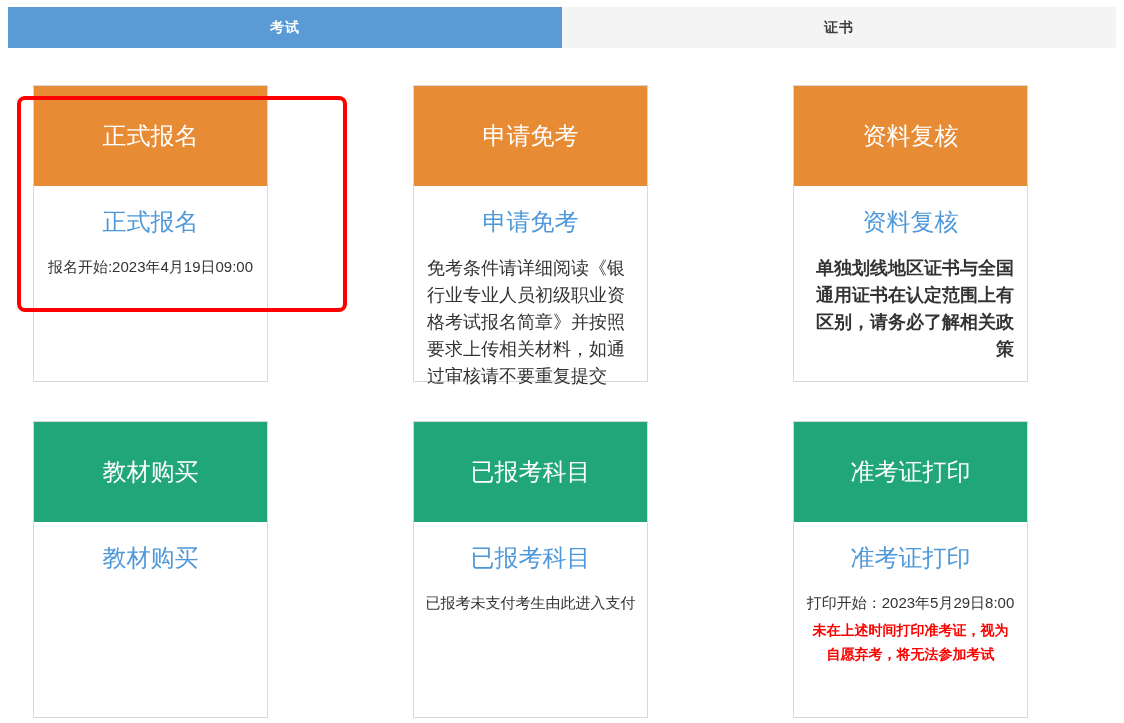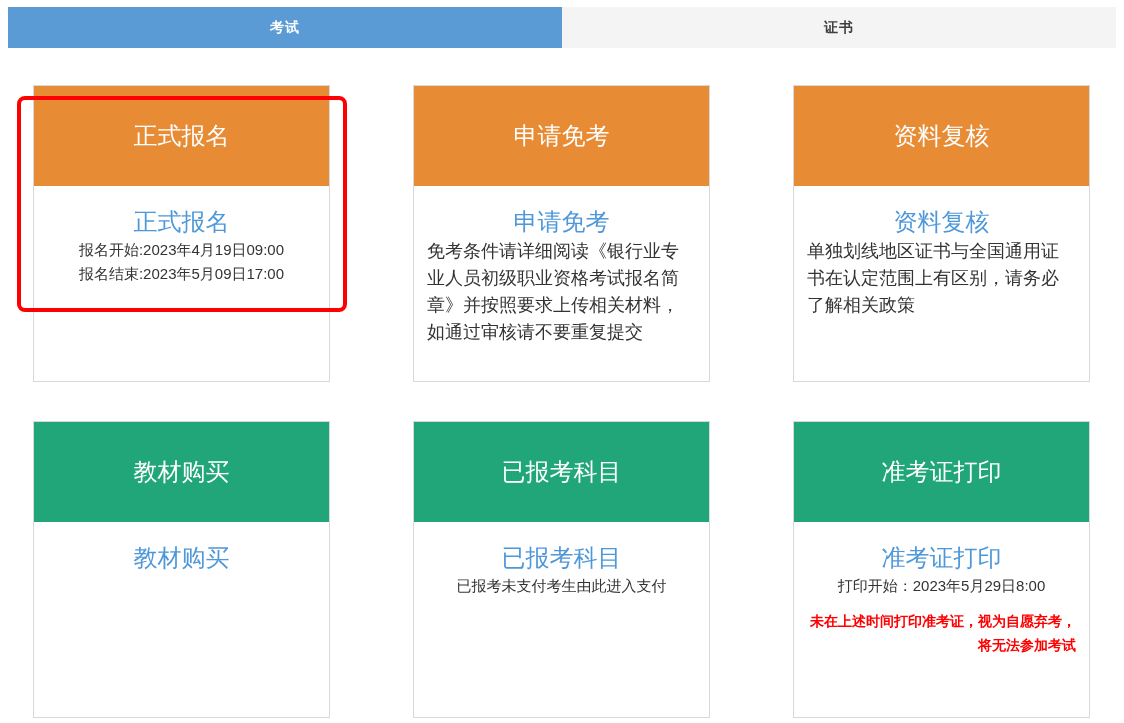--- a/index.html
+++ b/index.html
@@ -16,39 +16,39 @@
   }
   .tab.active   { background:#5B9BD5; color:#ffffff; }
   .tab.inactive { background:#F4F4F4; color:#404040; }
   
   .grid {
     margin-top:37px; padding-left:33px;
     display:grid; grid-template-columns:repeat(3,297px);
     column-gap:83px; row-gap:39px;
   }
   .card {
-    width:297px; height:297px; background:#fff;
+    width:235px; height:297px; background:#fff;
     border:1px solid #D8D8D8;
   }
   .card-header {
     height:100px; display:flex; align-items:center; justify-content:center;
     color:#ffffff; font-size:24px;
   }
   .orange .card-header { background:#E78B34; }
   .green  .card-header { background:#21A67A; }
   .card-link {
     display:block; margin-top:20px; text-align:center;
     font-size:24px; color:#4E98DA; text-decoration:none; cursor:pointer;
   }
-  .details { color:#333333; }
+  .details { margin-top:17px; color:#333333; }
   .center-lines { text-align:center; font-size:15px; line-height:24px; }
   .left-text { text-align:left; padding:0 13px; font-size:18px; line-height:27px; }
-  .bold { font-weight:normal; }
+  .bold { font-weight:bold;text-align:right; }
   .warning {
-    margin-top:11px; padding:0 13px; text-align:right;
+    margin-top:3px; padding:0 13px; text-align:center;
     color:#FE0000; font-weight:bold; font-size:14px; line-height:24px;
   }
   
   .annotation {
     position:absolute; left:17px; top:96px; width:330px; height:216px;
     border:4px solid #FE0000; border-radius:8px; pointer-events:none;
   }
 </style>
 </head>
 <body>
@@ -58,21 +58,20 @@
   <div class="tab inactive">证书</div>
 </div>
 
 <div class="grid">
 
   <div class="card orange">
     <div class="card-header">正式报名</div>
     <a class="card-link">正式报名</a>
     <div class="details center-lines">
       <div>报名开始:2023年4月19日09:00</div>
-      <div>报名结束:2023年5月09日17:00</div>
     </div>
   </div>
 
   <div class="card orange">
     <div class="card-header">申请免考</div>
     <a class="card-link">申请免考</a>
     <div class="details left-text">免考条件请详细阅读《银行业专业人员初级职业资格考试报名简章》并按照要求上传相关材料，如通过审核请不要重复提交</div>
   </div>
 
   <div class="card orange">

